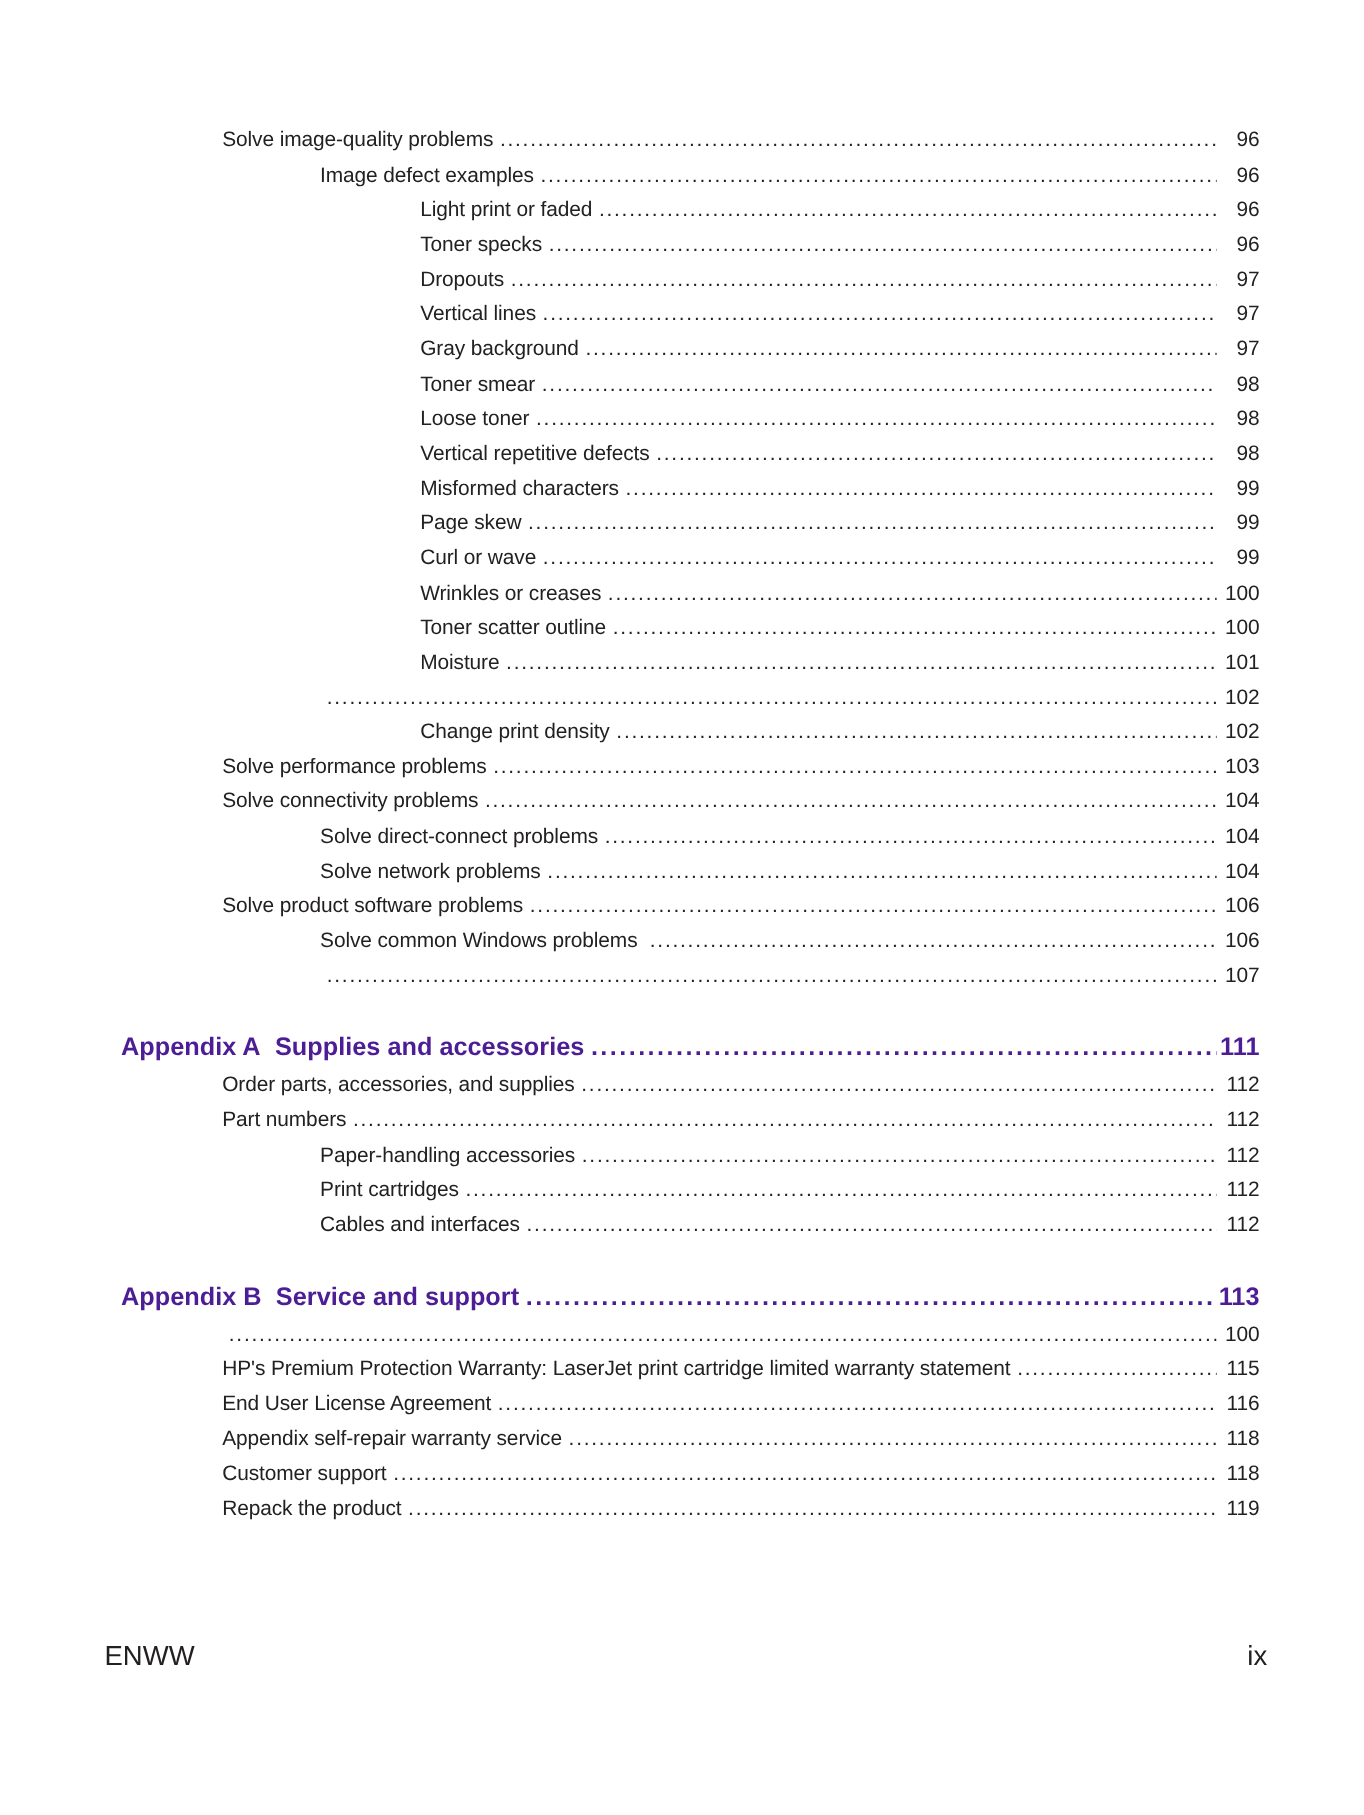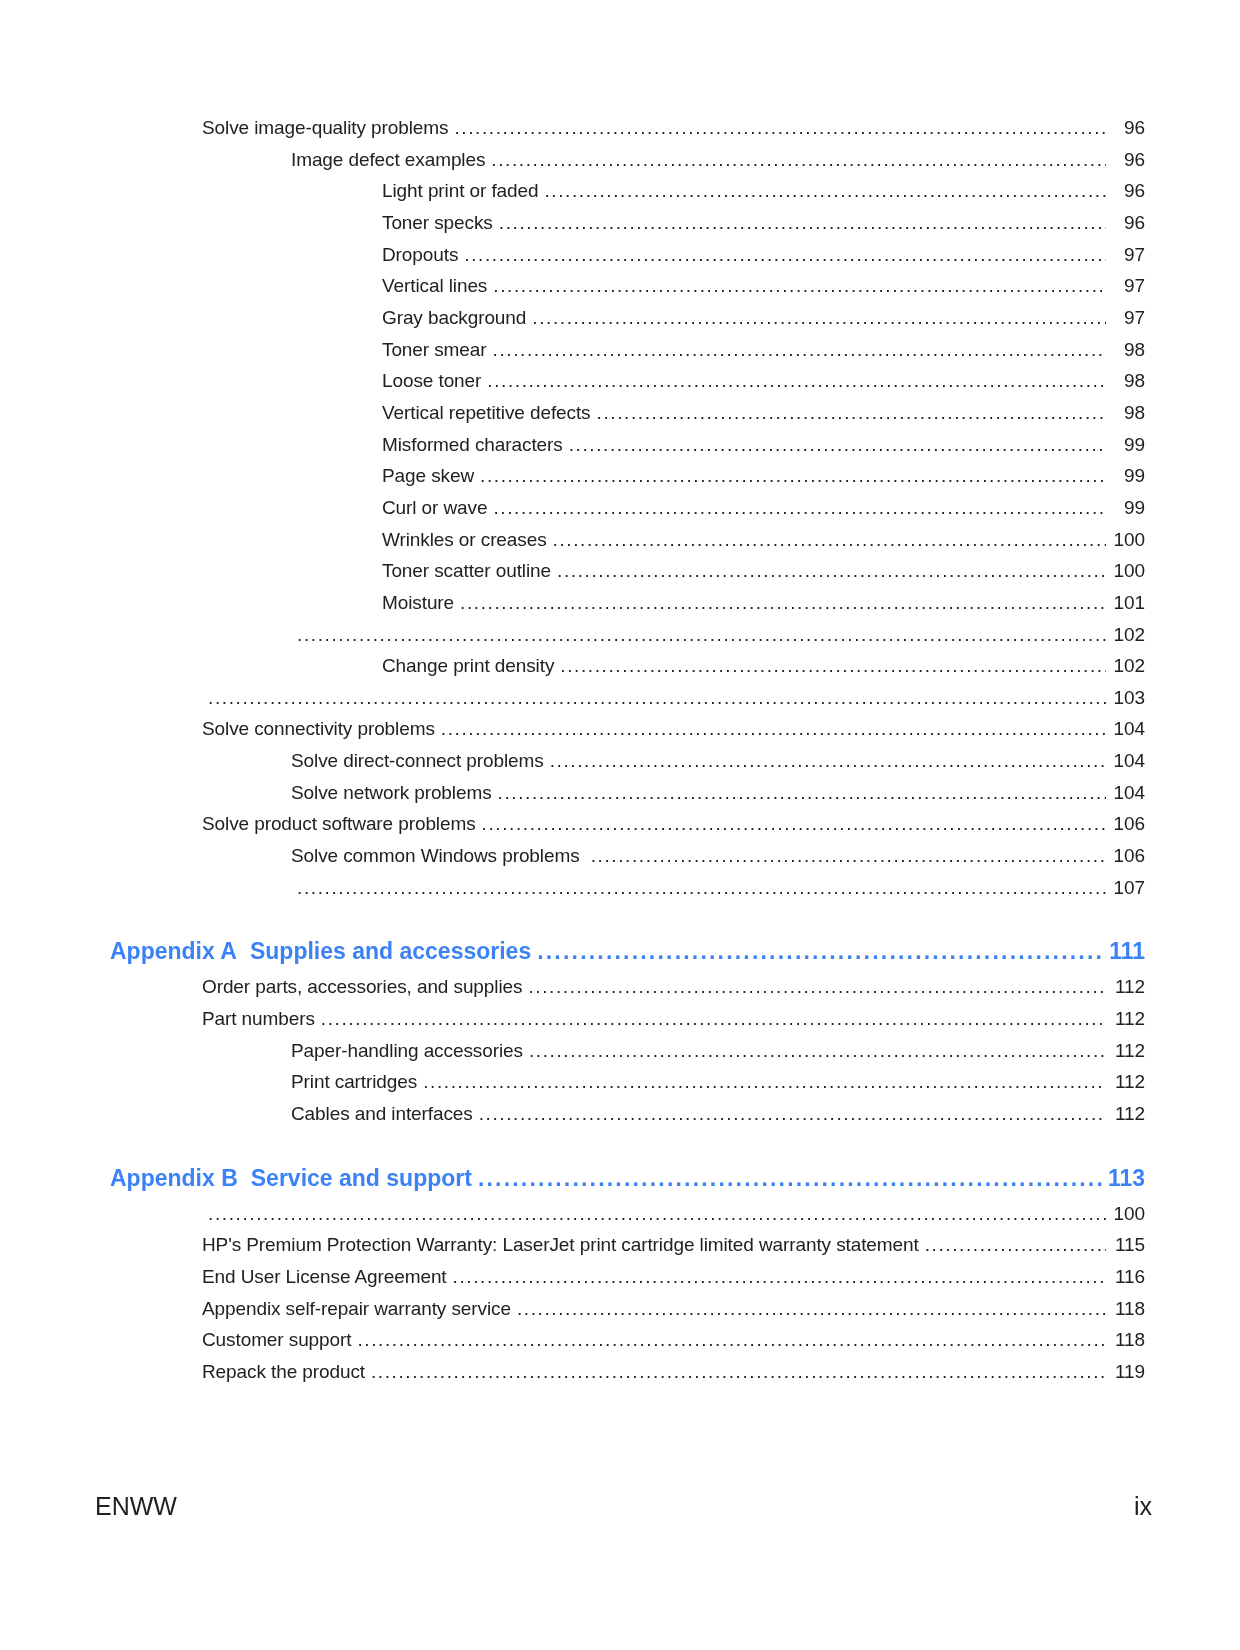--- a/index.html
+++ b/index.html
@@ -45,21 +45,21 @@
     text-align: right;
     white-space: nowrap;
   }
 
   .chapter {
     height: 40px;
     line-height: 40px;
     margin-top: 28px;
     font-size: 23px;
     font-weight: bold;
-    color: #3b82f6;
+    color: #4c1d95;
     letter-spacing: 0;
   }
   .chapter .dots { letter-spacing: 2.2px; }
   .chap-title { margin-left: 13px; }
 
   .footer {
     position: absolute;
     left: 95px; right: 88px; top: 1492px;
     display: flex;
     justify-content: space-between;
@@ -155,20 +155,21 @@
       <div class="row lvl-2">
     <span class="dots">............................................................................................................................................................................................................................................................................................................</span>
     <span class="pagenum">102</span>
   </div>
       <div class="row lvl-3">
     <span class="label">Change print density</span>
     <span class="dots">............................................................................................................................................................................................................................................................................................................</span>
     <span class="pagenum">102</span>
   </div>
       <div class="row lvl-1">
+    <span class="label">Solve performance problems</span>
     <span class="dots">............................................................................................................................................................................................................................................................................................................</span>
     <span class="pagenum">103</span>
   </div>
       <div class="row lvl-1">
     <span class="label">Solve connectivity problems</span>
     <span class="dots">............................................................................................................................................................................................................................................................................................................</span>
     <span class="pagenum">104</span>
   </div>
       <div class="row lvl-2">
     <span class="label">Solve direct-connect problems</span>

